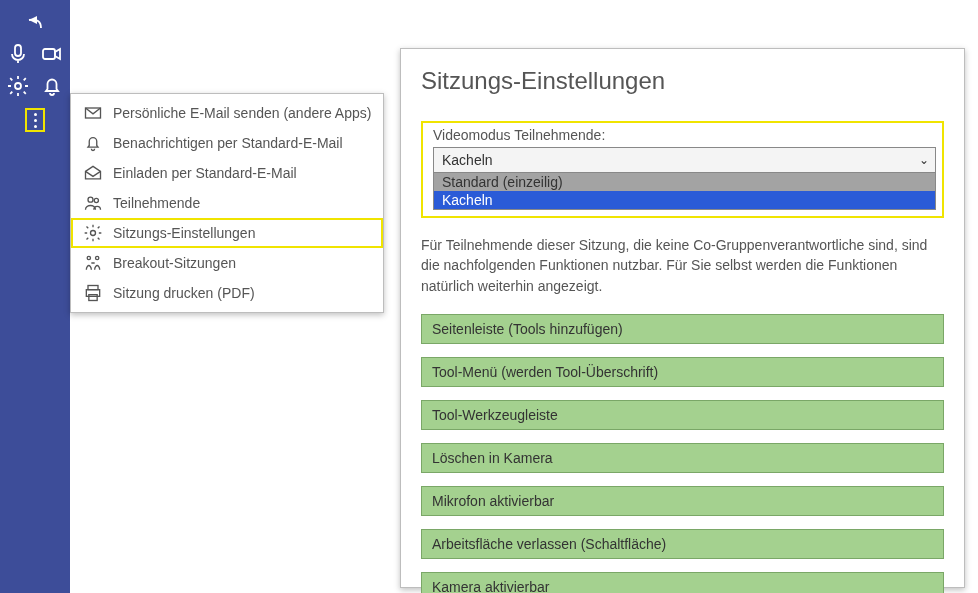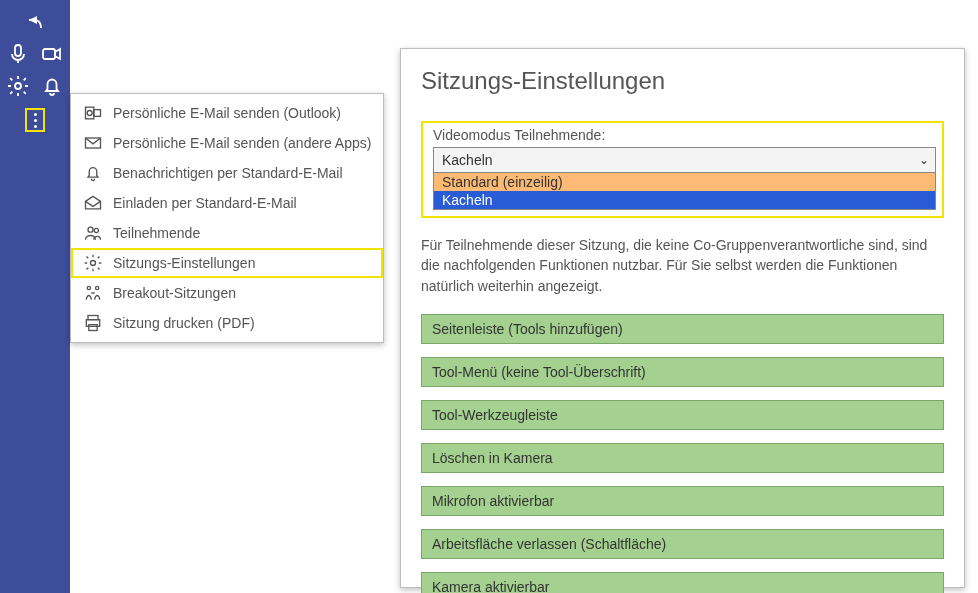--- a/index.html
+++ b/index.html
@@ -101,21 +101,21 @@
     color:#333;
     cursor:pointer;
   }
   .select-box .chev {
     position:absolute; right:6px; top:50%; transform:translateY(-50%);
     font-size:12px; color:#333;
   }
   .dropdown {
     border:1px solid #888;
     border-top:none;
-    background:#fdba74;
+    background:#a3a3a3;
   }
   .dropdown .opt { padding:1px 8px; cursor:pointer; color:#333;}
   .dropdown .opt.selected { background:#2a5bd7; color:#fff; }
 
   .desc {
     margin-top:17px;
     color:#555;
     line-height:1.45;
   }
 
@@ -179,28 +179,20 @@
   </div>
   <div class="more-btn">
     <span></span>
       <span></span>
       <span></span>
   </div>
 </div>
 
 <div class="flyout">
 
-  <div class="item">
-    <svg viewBox="0 0 24 24">
-        <rect x="3" y="5" width="10" height="14"></rect>
-        <circle cx="8" cy="12" r="3"></circle>
-        <rect x="13" y="8" width="8" height="8"></rect>
-      </svg>
-    <span class="lbl">Persönliche E-Mail senden (Outlook)</span>
-  </div>
 
   <div class="item">
     <svg viewBox="0 0 24 24">
         <rect x="3" y="6" width="18" height="12"></rect>
         <path d="M3 6l9 7 9-7"></path>
       </svg>
     <span class="lbl">Persönliche E-Mail senden (andere Apps)</span>
   </div>
 
   <div class="item">
@@ -266,21 +258,21 @@
     <div class="dropdown">
       <div class="opt">Standard (einzeilig)</div>
       <div class="opt selected">Kacheln</div>
     </div>
   </div>
 
   <div class="desc">Für Teilnehmende dieser Sitzung, die keine Co-Gruppenverantwortliche sind, sind die nachfolgenden Funktionen nutzbar. Für Sie selbst werden die Funktionen natürlich weiterhin angezeigt.</div>
 
   <div class="green-list">
     <div class="green-item">Seitenleiste (Tools hinzufügen)</div>
-    <div class="green-item">Tool-Menü (keine Tool-Überschrift)</div>
+    <div class="green-item">Tool-Menü (werden Tool-Überschrift)</div>
     <div class="green-item">Tool-Werkzeugleiste</div>
     <div class="green-item">Löschen in Kamera</div>
     <div class="green-item">Mikrofon aktivierbar</div>
     <div class="green-item">Arbeitsfläche verlassen (Schaltfläche)</div>
     <div class="green-item">Kamera aktivierbar</div>
   </div>
 
   <div class="save-btn">Als Standard für Sitzungen speichern</div>
 </div>
 

